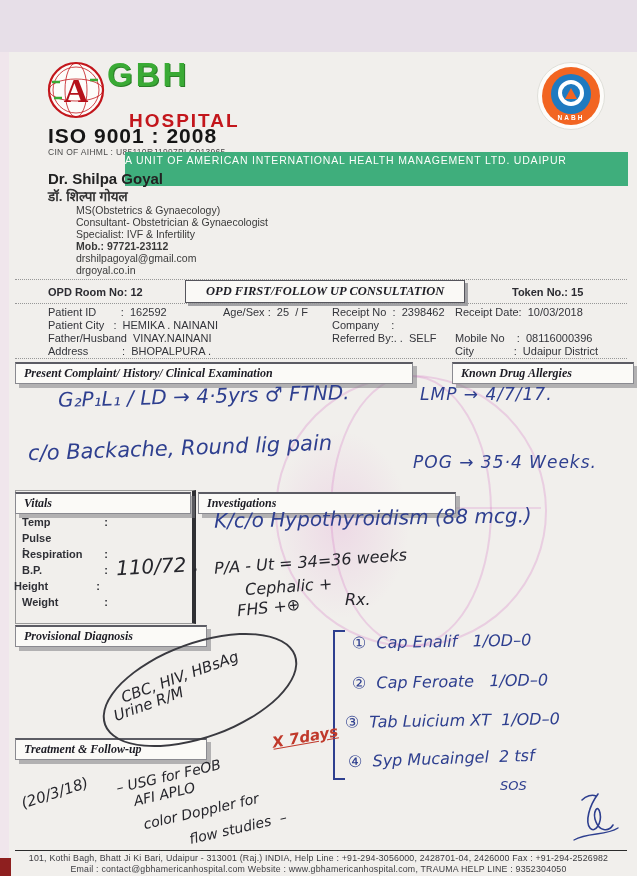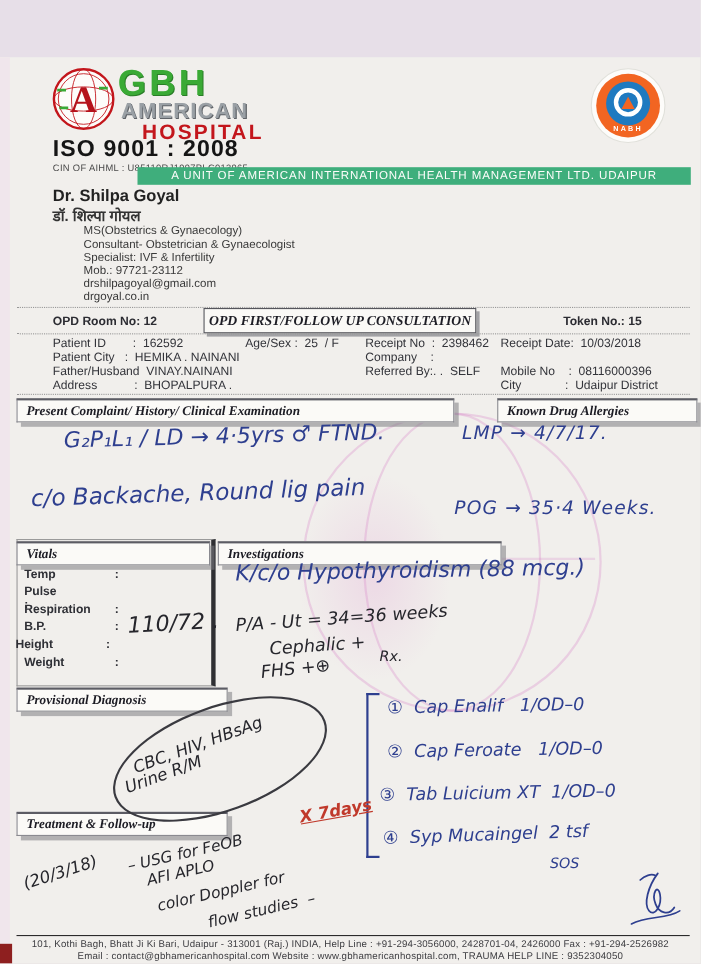--- a/index.html
+++ b/index.html
@@ -11,36 +11,36 @@
   .cornersq{left:0;top:858px;width:11px;height:18px;background:#8e1f1f;}
   
   .wm{border:2px solid rgba(214,130,198,.30);border-radius:50%;}
   .wm-smudge{background:radial-gradient(ellipse at center,rgba(221,140,205,.22),rgba(221,140,205,0) 70%);}
   
   .gbh{font-weight:800;font-size:33px;letter-spacing:3px;color:#3aaa35;text-shadow:1px 1px 0 #2a7d27;}
   .american{font-weight:800;font-size:20px;letter-spacing:1px;color:#9aa0a5;text-shadow:1px 1px 0 #5f6368;}
   .hospital{font-weight:800;font-size:19px;letter-spacing:2px;color:#c3161c;}
   .iso{font-weight:800;font-size:21px;letter-spacing:1px;color:#151515;}
   .cin{font-size:8.5px;color:#4a4a4a;letter-spacing:.3px;}
-  .banner{background:#3fae7c;color:#fdfdfb;font-size:10.5px;letter-spacing:.8px;text-align:center;line-height:16px;height:16px;}
+  .banner{background:#3fae7c;color:#fdfdfb;font-size:10.5px;letter-spacing:.8px;text-align:left;line-height:16px;height:34px;}
   .doc-name{font-weight:700;font-size:15px;color:#222;}
   .doc-hindi{font-weight:700;font-size:13.5px;color:#333;}
   .doc-line{font-size:10.5px;color:#3a3a3a;padding-left:28px;}
   
   .nabh-outer{width:66px;height:66px;border-radius:50%;background:#fdfcfa;border:1px solid #e0e0da;}
   .nabh-ring{left:4px;top:4px;width:58px;height:58px;border-radius:50%;background:#f26522;}
   .nabh-blue{left:9px;top:7px;width:40px;height:40px;border-radius:50%;background:#1f7ac0;}
   .nabh-q{left:7px;top:6px;width:26px;height:26px;border-radius:50%;border:4px solid #fff;box-sizing:border-box;}
   .nabh-tri{left:14px;top:14px;width:0;height:0;border-left:6px solid transparent;border-right:6px solid transparent;border-bottom:11px solid #f26522;}
   .nabh-label{left:0;top:47px;width:58px;text-align:center;font-size:6.5px;font-weight:700;color:#fff;letter-spacing:2px;}
   
   .dotted{border-top:1px dotted #979797;height:0;}
   .pf{font-size:11px;color:#33343a;white-space:pre;}
   .opd-room,.token{font-size:11px;font-weight:700;color:#2c2c32;}
-  .title-box{border:1px solid #55555c;background:#faf9f6;box-shadow:3px 3px 0 rgba(110,110,118,.6);padding:3px 4px;font:italic 700 12.5px "Liberation Serif",serif;color:#1e1e26;}
+  .title-box{border:1px solid #55555c;background:#faf9f6;box-shadow:3px 3px 0 rgba(110,110,118,.6);padding:3px 20px;font:italic 700 12.5px "Liberation Serif",serif;color:#1e1e26;}
   .hdr-box{background:#fbfaf7;border:1px solid #8a8a90;border-top:2px solid #5c5c64;box-shadow:4px 4px 0 rgba(125,125,132,.55);font:italic 700 12px "Liberation Serif",serif;color:#1c1c24;padding:2px 0 2px 8px;}
   .vitals-box{border:1px solid #9a9a9a;border-right:4px solid #2f2f33;background:transparent;}
   .vrow{display:flex;justify-content:space-between;font-size:11px;font-weight:700;color:#2f3036;width:86px;}
   
   .hb{font:italic 18px "DejaVu Sans",sans-serif;color:#2e3f8f;white-space:pre;}
   .hk{font:italic 15px "DejaVu Sans",sans-serif;color:#26262c;white-space:pre;}
   .hr{font:italic 700 15px "DejaVu Sans",sans-serif;color:#c0392b;white-space:pre;}
   .ellipse{border:2px solid #3a3a40;border-radius:50%;}
   .rx-bracket{width:10px;border-left:2px solid #2e3f8f;border-top:2px solid #2e3f8f;border-bottom:2px solid #2e3f8f;}
   
@@ -62,42 +62,41 @@
 
   <svg class="abs" style="left:46px;top:60px;" width="60" height="60" viewBox="0 0 60 60">
     <circle cx="30" cy="30" r="27" fill="#fdfcfa" stroke="#c3161c" stroke-width="2.2"></circle>
     <circle cx="30" cy="30" r="23" fill="none" stroke="#c3161c" stroke-width="0.8"></circle>
     <ellipse cx="30" cy="30" rx="27" ry="11" fill="none" stroke="#c3161c" stroke-width="0.8"></ellipse>
     <ellipse cx="30" cy="30" rx="11" ry="27" fill="none" stroke="#c3161c" stroke-width="0.8"></ellipse>
     <path d="M6 22 L14 22 M8 38 L16 38 M44 20 L52 20" stroke="#3aaa35" stroke-width="2.5"></path>
     <text x="30" y="42" text-anchor="middle" font-family="Liberation Serif, serif" font-size="34" font-weight="bold" fill="#b5121b">A</text>
   </svg>
   <div class="abs gbh" style="left:107px;top:56px;">GBH</div>
-  <div class="abs american" style="left:110px;top:90px;">AMERICAN</div>
   <div class="abs hospital" style="left:129px;top:110px;">HOSPITAL</div>
   <div class="abs iso" style="left:48px;top:124px;">ISO 9001 : 2008</div>
   <div class="abs cin" style="left:48px;top:147px;">CIN OF AIHML : U85110RJ1997PLC013965</div>
   <div class="abs banner" style="left:125px;top:152px;width:503px;">A UNIT OF AMERICAN INTERNATIONAL HEALTH MANAGEMENT LTD. UDAIPUR</div>
 
   <div class="abs nabh-outer" style="left:537px;top:62px;">
     <div class="abs nabh-ring">
       <div class="abs nabh-blue">
         <div class="abs nabh-q"></div>
         <div class="abs nabh-tri"></div>
       </div>
       <div class="abs nabh-label">NABH</div>
     </div>
   </div>
 
   <div class="abs doc-name" style="left:48px;top:170px;">Dr. Shilpa Goyal</div>
   <div class="abs doc-hindi" style="left:48px;top:187px;">डॉ. शिल्पा गोयल</div>
   <div class="abs doc-line" style="left:48px;top:204px;">MS(Obstetrics &amp; Gynaecology)</div>
   <div class="abs doc-line" style="left:48px;top:216px;">Consultant- Obstetrician &amp; Gynaecologist</div>
   <div class="abs doc-line" style="left:48px;top:228px;text-align:right;">Specialist: IVF &amp; Infertility</div>
-  <div class="abs doc-line" style="left:48px;top:240px;">Mob.: 97721-23112</div>
+  <div class="abs doc-line" style="left:48px;top:240px;font-weight:bold;">Mob.: 97721-23112</div>
   <div class="abs doc-line" style="left:48px;top:252px;">drshilpagoyal@gmail.com</div>
   <div class="abs doc-line" style="left:48px;top:264px;">drgoyal.co.in</div>
 
   <div class="abs dotted" style="left:15px;top:279px;width:612px;"></div>
   <div class="abs opd-room" style="left:48px;top:286px;">OPD Room No:  12</div>
   <div class="abs title-box" style="left:185px;top:280px;">OPD FIRST/FOLLOW UP CONSULTATION</div>
   <div class="abs token" style="left:512px;top:286px;">Token No.:  15</div>
   <div class="abs dotted" style="left:15px;top:303px;width:612px;"></div>
 
   <div class="abs pf" style="left:48px;top:306px;">Patient ID        :  162592</div>
@@ -147,21 +146,21 @@
       <span>Weight</span>
       <span>:</span>
     </div>
   <div class="abs hk" style="left:116px;top:554px;font-size:20px;transform:rotate(-3deg);">110/72 .</div>
 
   <div class="abs hdr-box" style="left:198px;top:492px;width:248px;">Investigations</div>
   <div class="abs hb" style="left:214px;top:506px;font-size:20px;transform:rotate(-1deg);">K/c/o Hypothyroidism (88 mcg.)</div>
   <div class="abs hk" style="left:214px;top:552px;font-size:16px;transform:rotate(-4deg);">P/A - Ut = 34=36 weeks</div>
   <div class="abs hk" style="left:245px;top:577px;font-size:16px;transform:rotate(-4deg);">Cephalic +</div>
   <div class="abs hk" style="left:237px;top:598px;font-size:16px;transform:rotate(-6deg);">FHS +⊕</div>
-  <div class="abs hk" style="left:345px;top:590px;font-size:13px;">Rx.</div>
+  <div class="abs hk" style="left:345px;top:590px;font-size:16px;">Rx.</div>
 
   <div class="abs hdr-box" style="left:15px;top:625px;width:182px;">Provisional Diagnosis</div>
   <div class="abs hdr-box" style="left:15px;top:738px;width:182px;">Treatment &amp; Follow-up</div>
 
   <div class="abs rx-bracket" style="left:333px;top:630px;height:146px;"></div>
   <div class="abs hb" style="left:352px;top:632px;font-size:16px;transform:rotate(-1deg);">①  Cap Enalif   1/OD–0</div>
   <div class="abs hb" style="left:352px;top:672px;font-size:16px;transform:rotate(-1deg);">②  Cap Feroate   1/OD–0</div>
   <div class="abs hb" style="left:345px;top:711px;font-size:16px;transform:rotate(-1deg);">③  Tab Luicium XT  1/OD–0</div>
   <div class="abs hb" style="left:348px;top:749px;font-size:16px;transform:rotate(-2deg);">④  Syp Mucaingel  2 tsf</div>
   <div class="abs hb" style="left:500px;top:778px;font-size:13px;">SOS</div>

